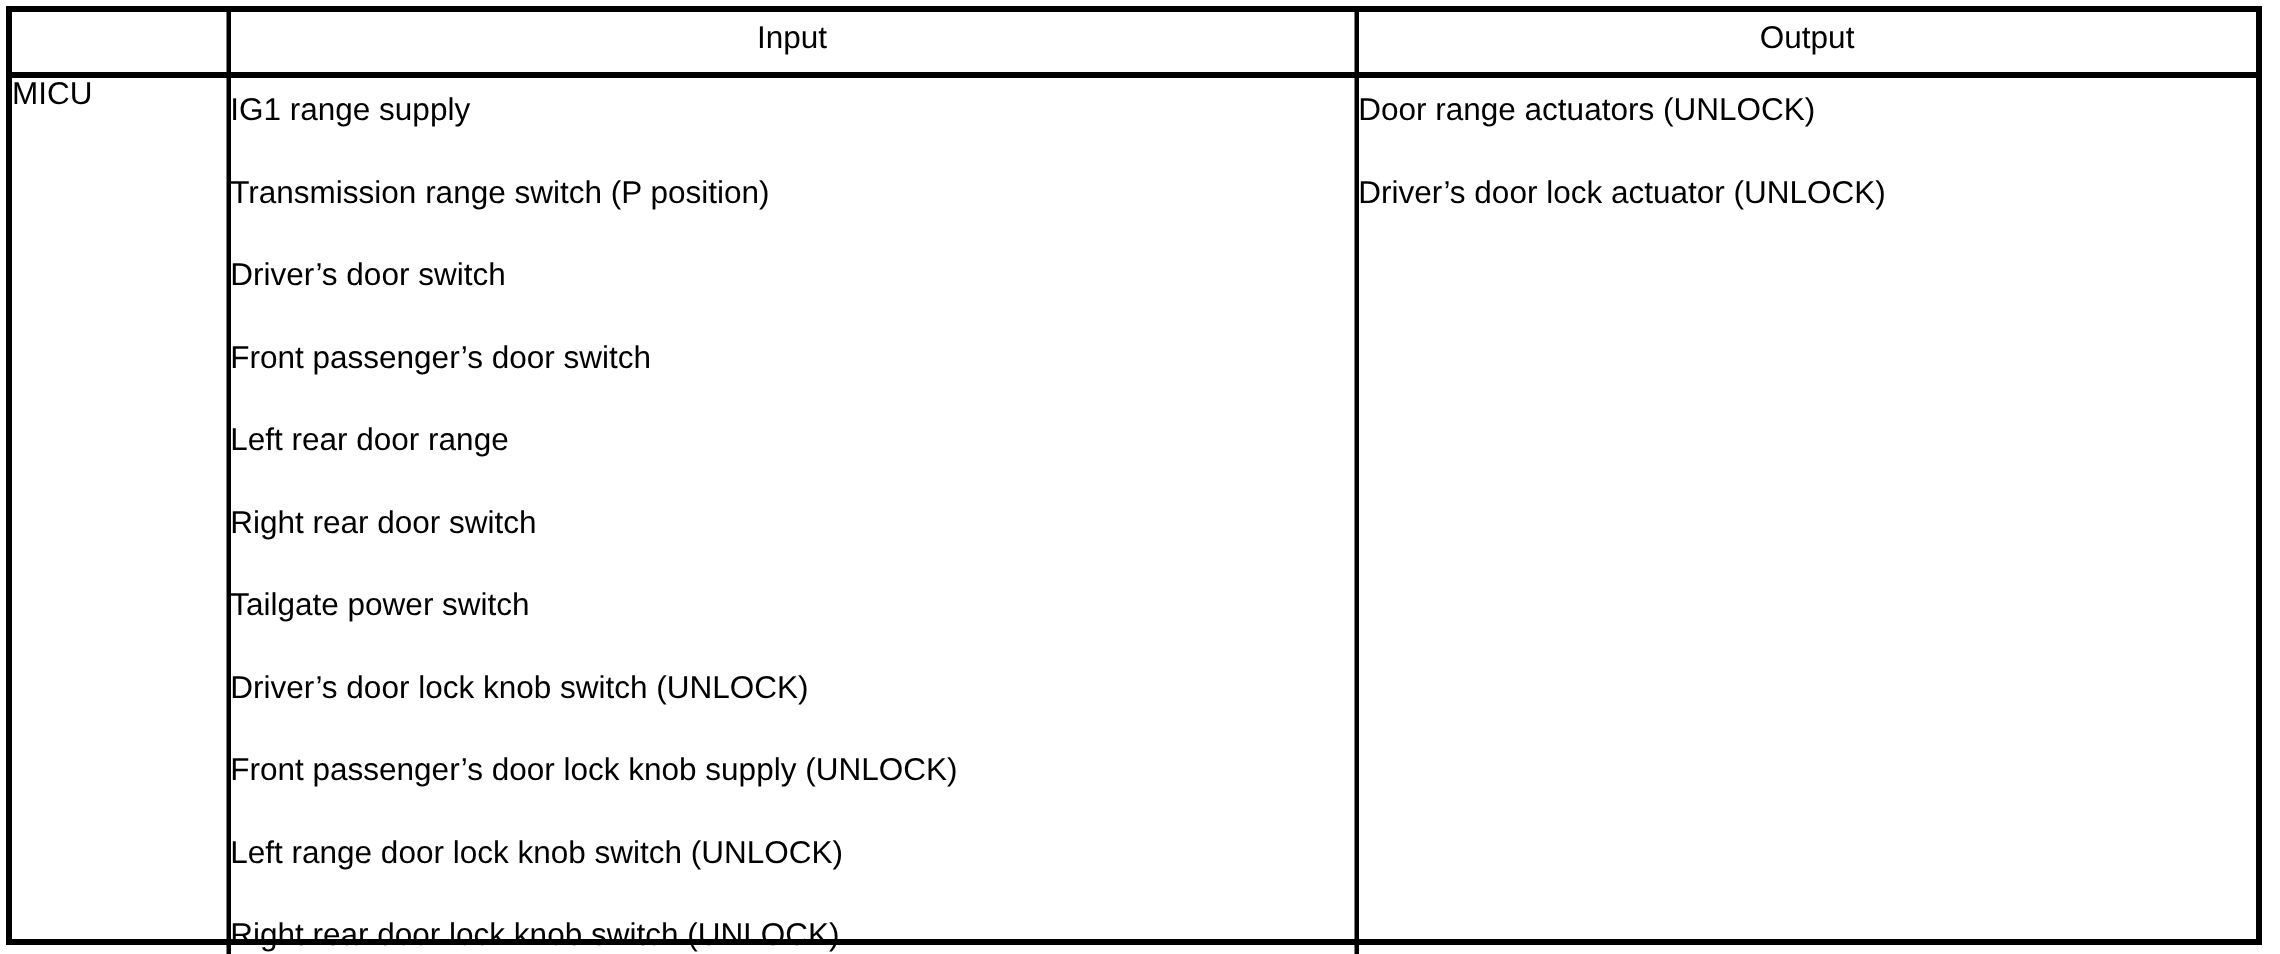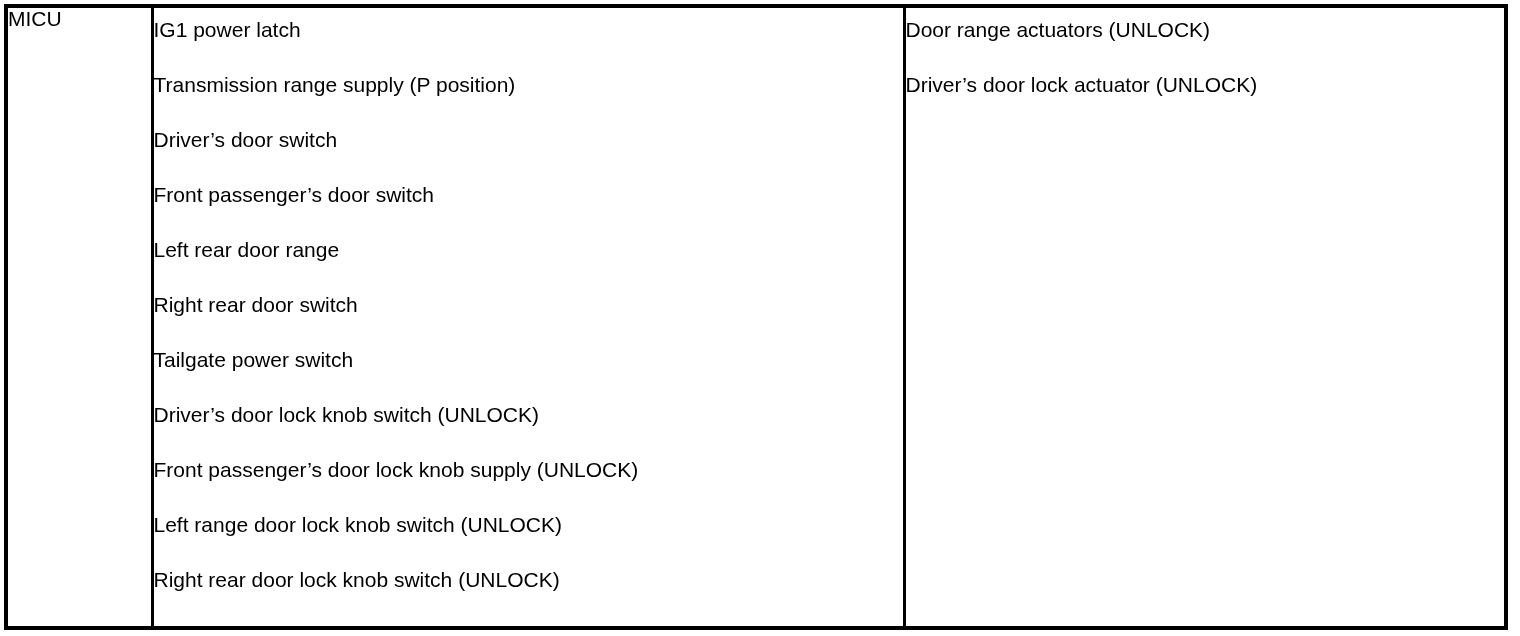--- a/index.html
+++ b/index.html
@@ -103,26 +103,31 @@
 <div id="sheet">
 
   <div class="table-wrap">
     <table class="tbl">
       <colgroup>
         <col class="c-ecu">
         <col class="c-input">
         <col class="c-output">
       </colgroup>
       <tbody>
+        <tr class="header-row">
+          <td class="hdr-ecu"></td>
+          <td class="hdr-input">Input</td>
+          <td class="hdr-output">Output</td>
+        </tr>
         <tr class="body-row">
           <td class="body-ecu">MICU</td>
           <td class="body-input">
             <ul class="cell-list">
-              <li>IG1 power latch</li>
-              <li>Transmission range supply (P position)</li>
+              <li>IG1 range supply</li>
+              <li>Transmission range switch (P position)</li>
               <li>Driver’s door switch</li>
               <li>Front passenger’s door switch</li>
               <li>Left rear door range</li>
               <li>Right rear door switch</li>
               <li>Tailgate power switch</li>
               <li>Driver’s door lock knob switch (UNLOCK)</li>
               <li>Front passenger’s door lock knob supply (UNLOCK)</li>
               <li>Left range door lock knob switch (UNLOCK)</li>
               <li>Right rear door lock knob switch (UNLOCK)</li>
             </ul>

